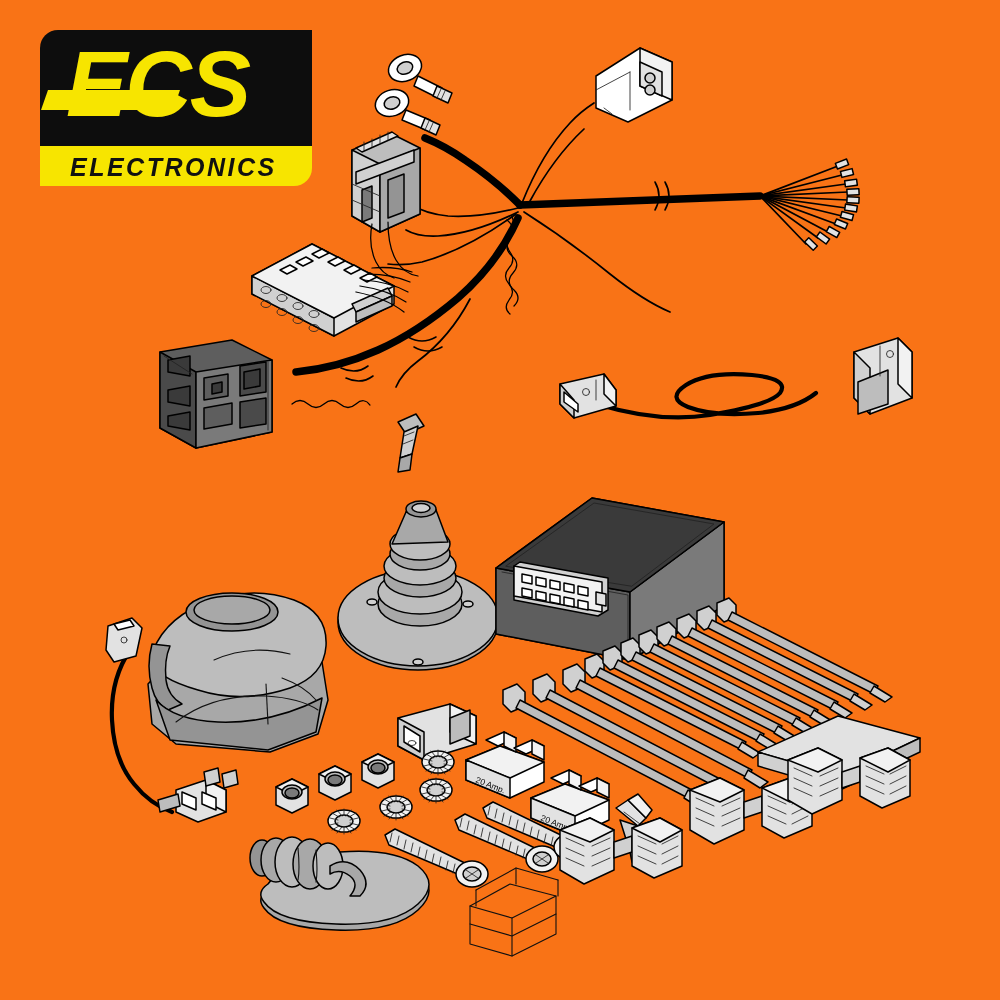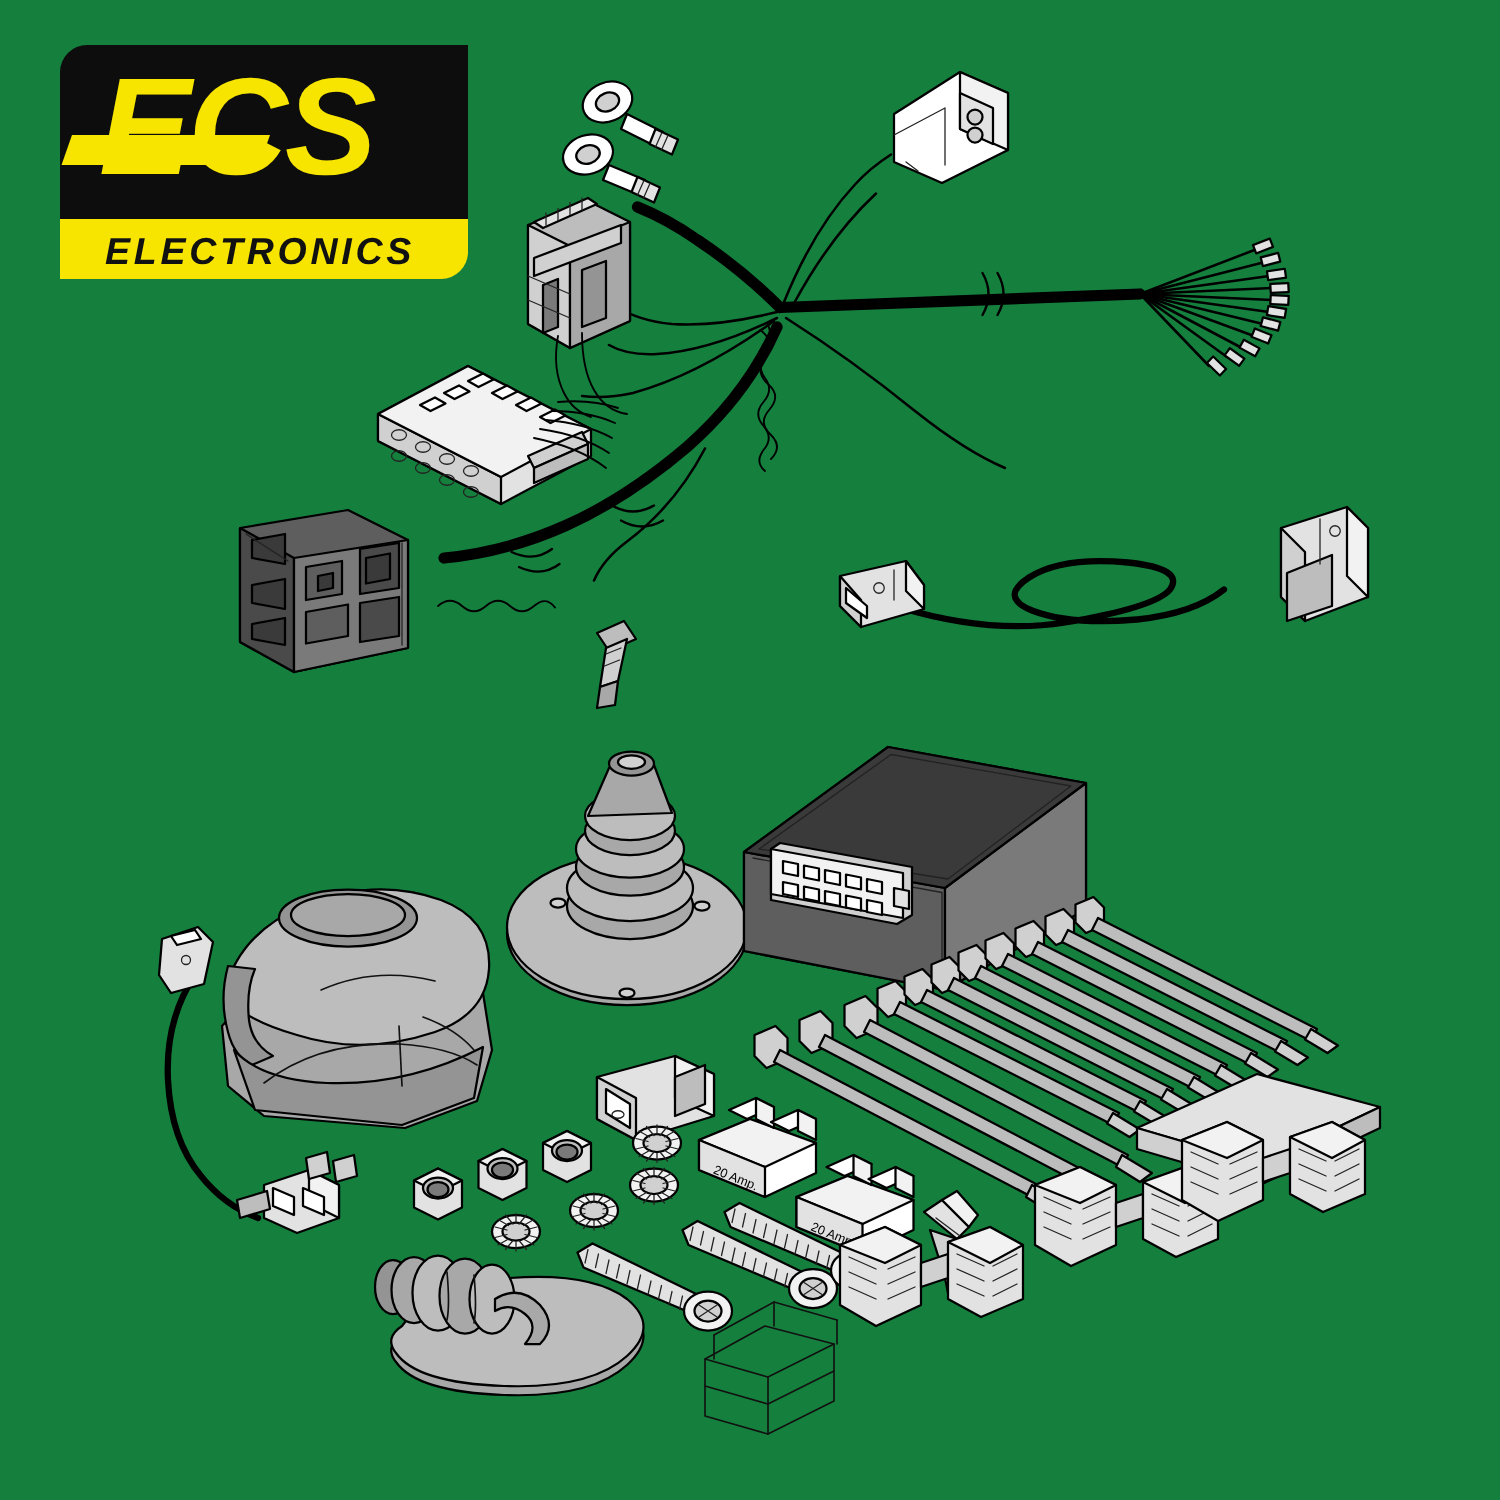--- a/index.html
+++ b/index.html
@@ -1,18 +1,18 @@
 <!DOCTYPE html>
 <html><head>
 <meta charset="utf-8">
 <title>ECS Electronics Towbar Wiring Kit</title>
 <style>
   html,body{margin:0;padding:0;background:#ffffff;}
   body{font-family:"Liberation Sans",sans-serif;}
-  #canvas{position:relative;width:1000px;height:1000px;background:#15803d;overflow:hidden;}
+  #canvas{position:relative;width:1000px;height:1000px;background:#f97316;overflow:hidden;}
   svg{display:block;}
 
   
   #logo{position:absolute;left:30px;top:28px;width:292px;height:160px;}
   .logo-black{fill:#0d0d0d;}
   .logo-yellow{fill:#f7e500;}
   .logo-ecs{font-family:"Liberation Sans",sans-serif;font-weight:bold;font-style:italic;
             font-size:92px;fill:#f7e500;letter-spacing:-2px;}
   .logo-sub{font-family:"Liberation Sans",sans-serif;font-weight:bold;font-style:italic;
             font-size:25px;fill:#111111;letter-spacing:2.5px;}

